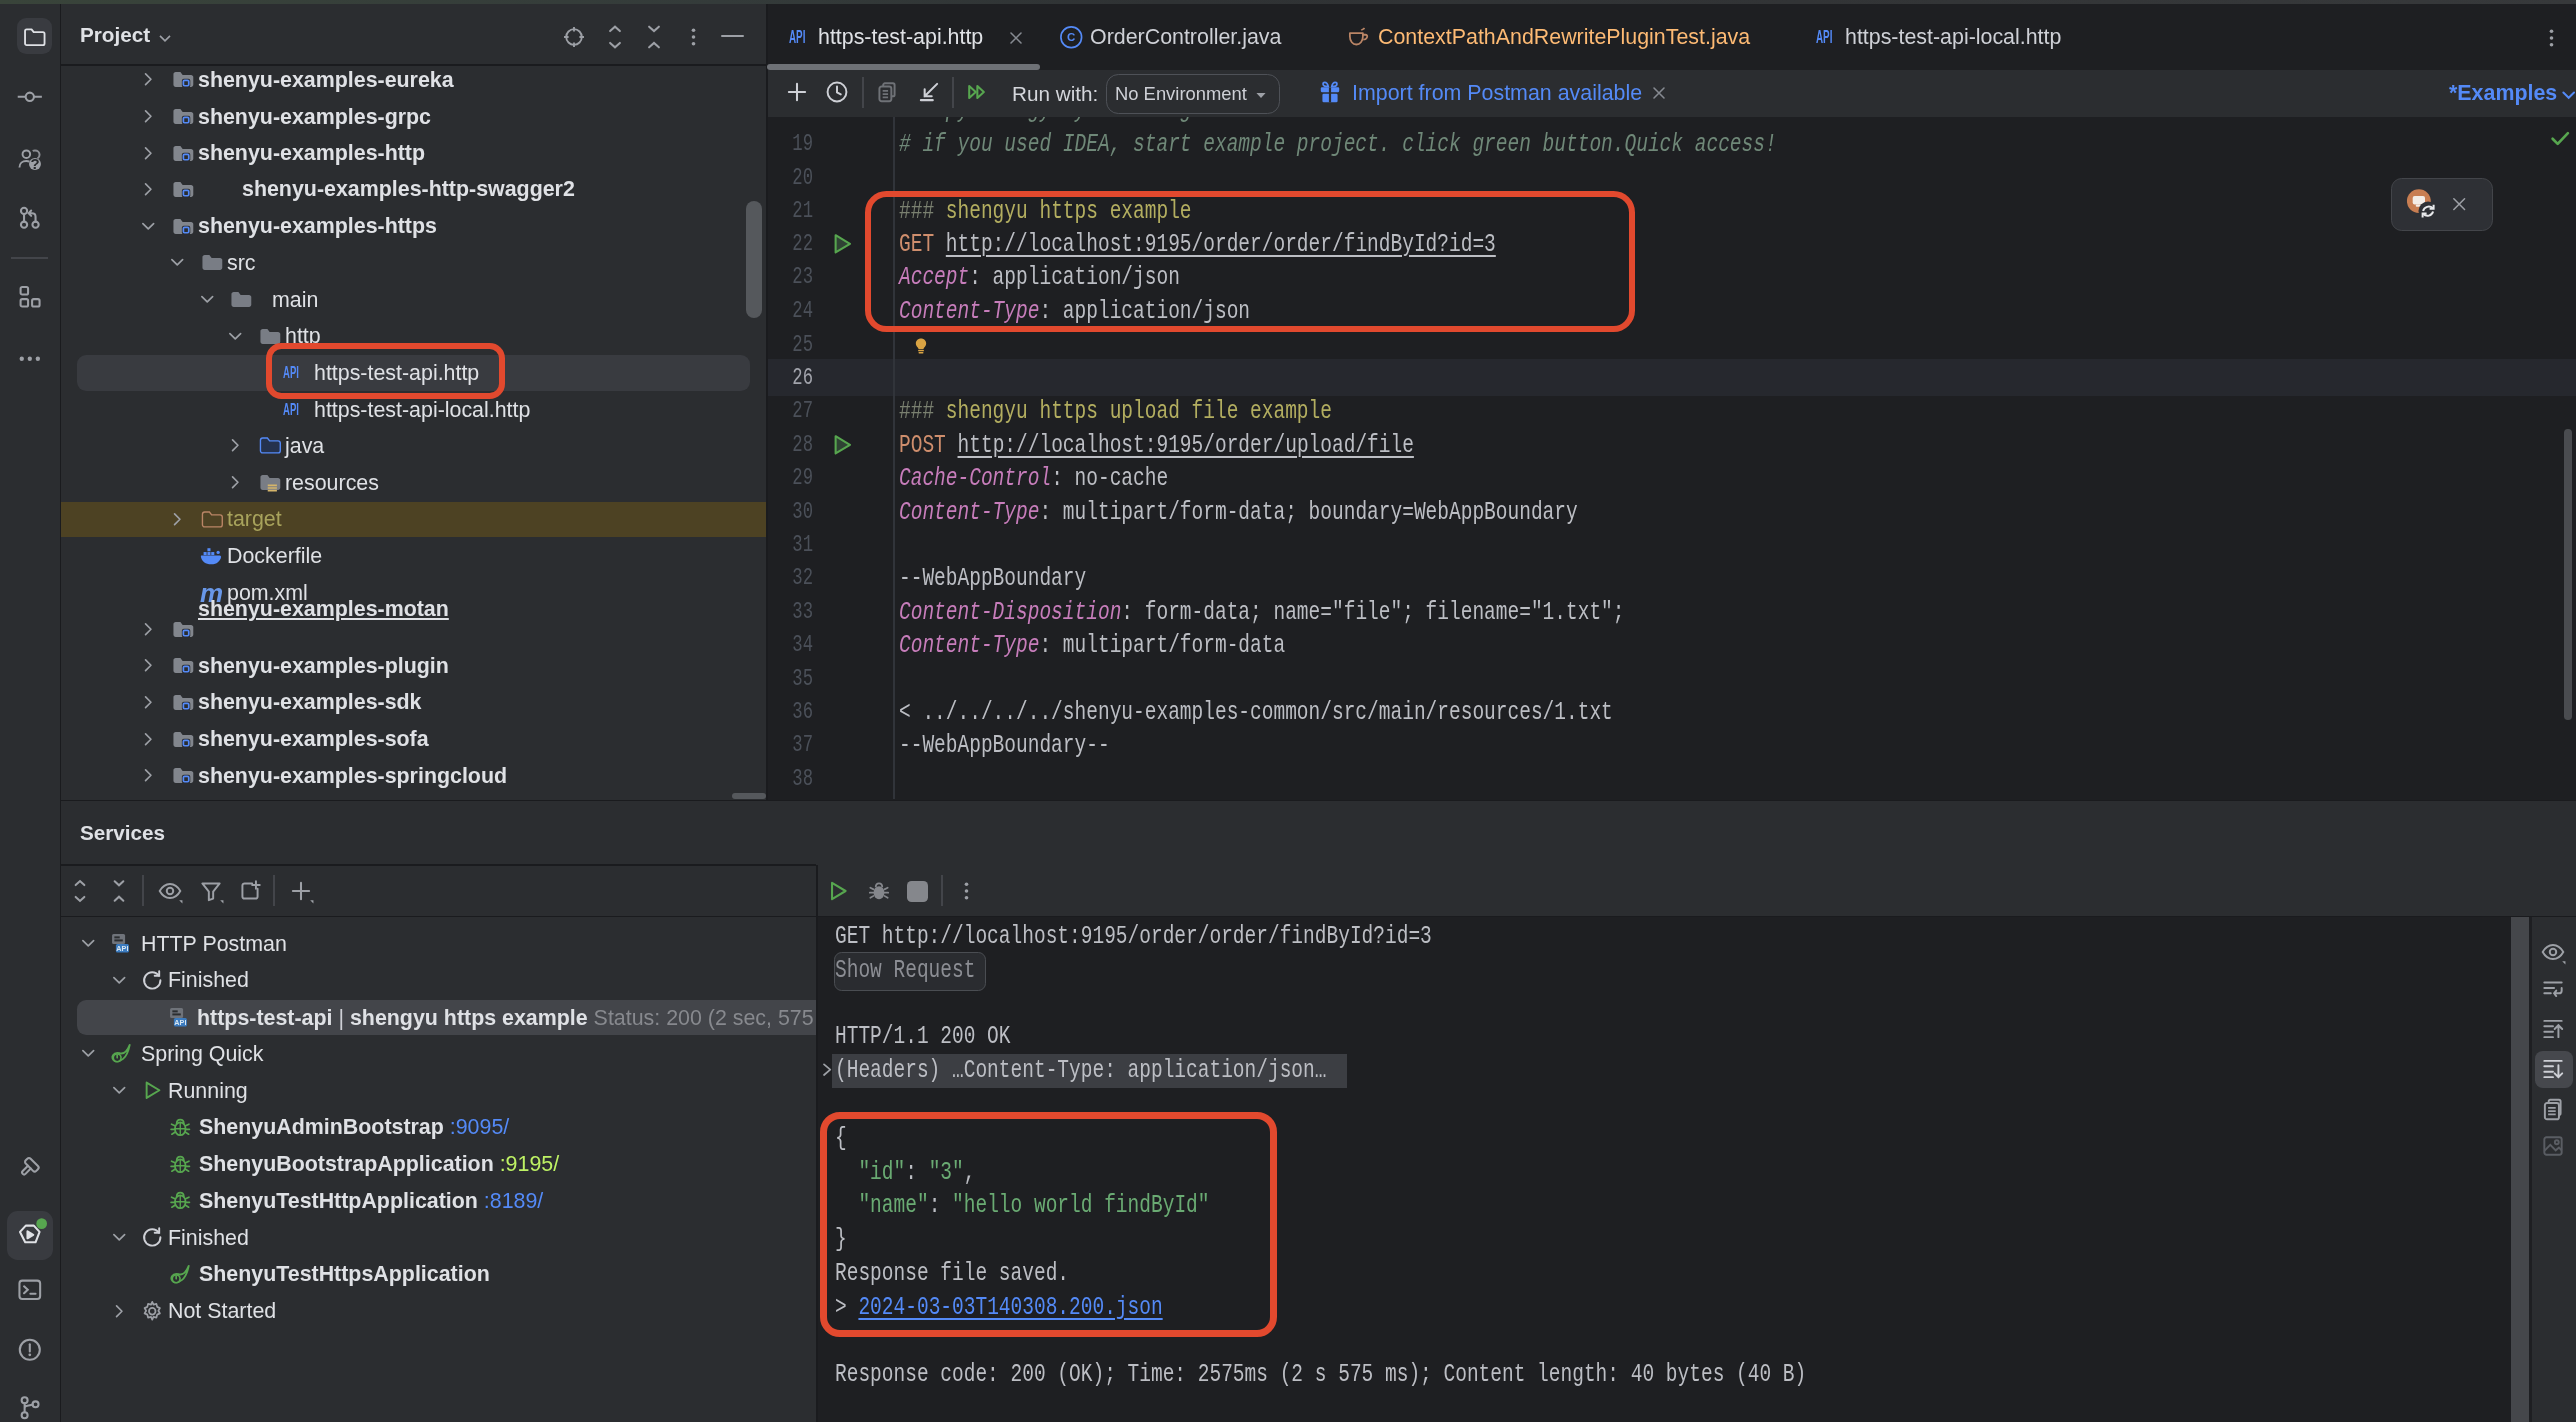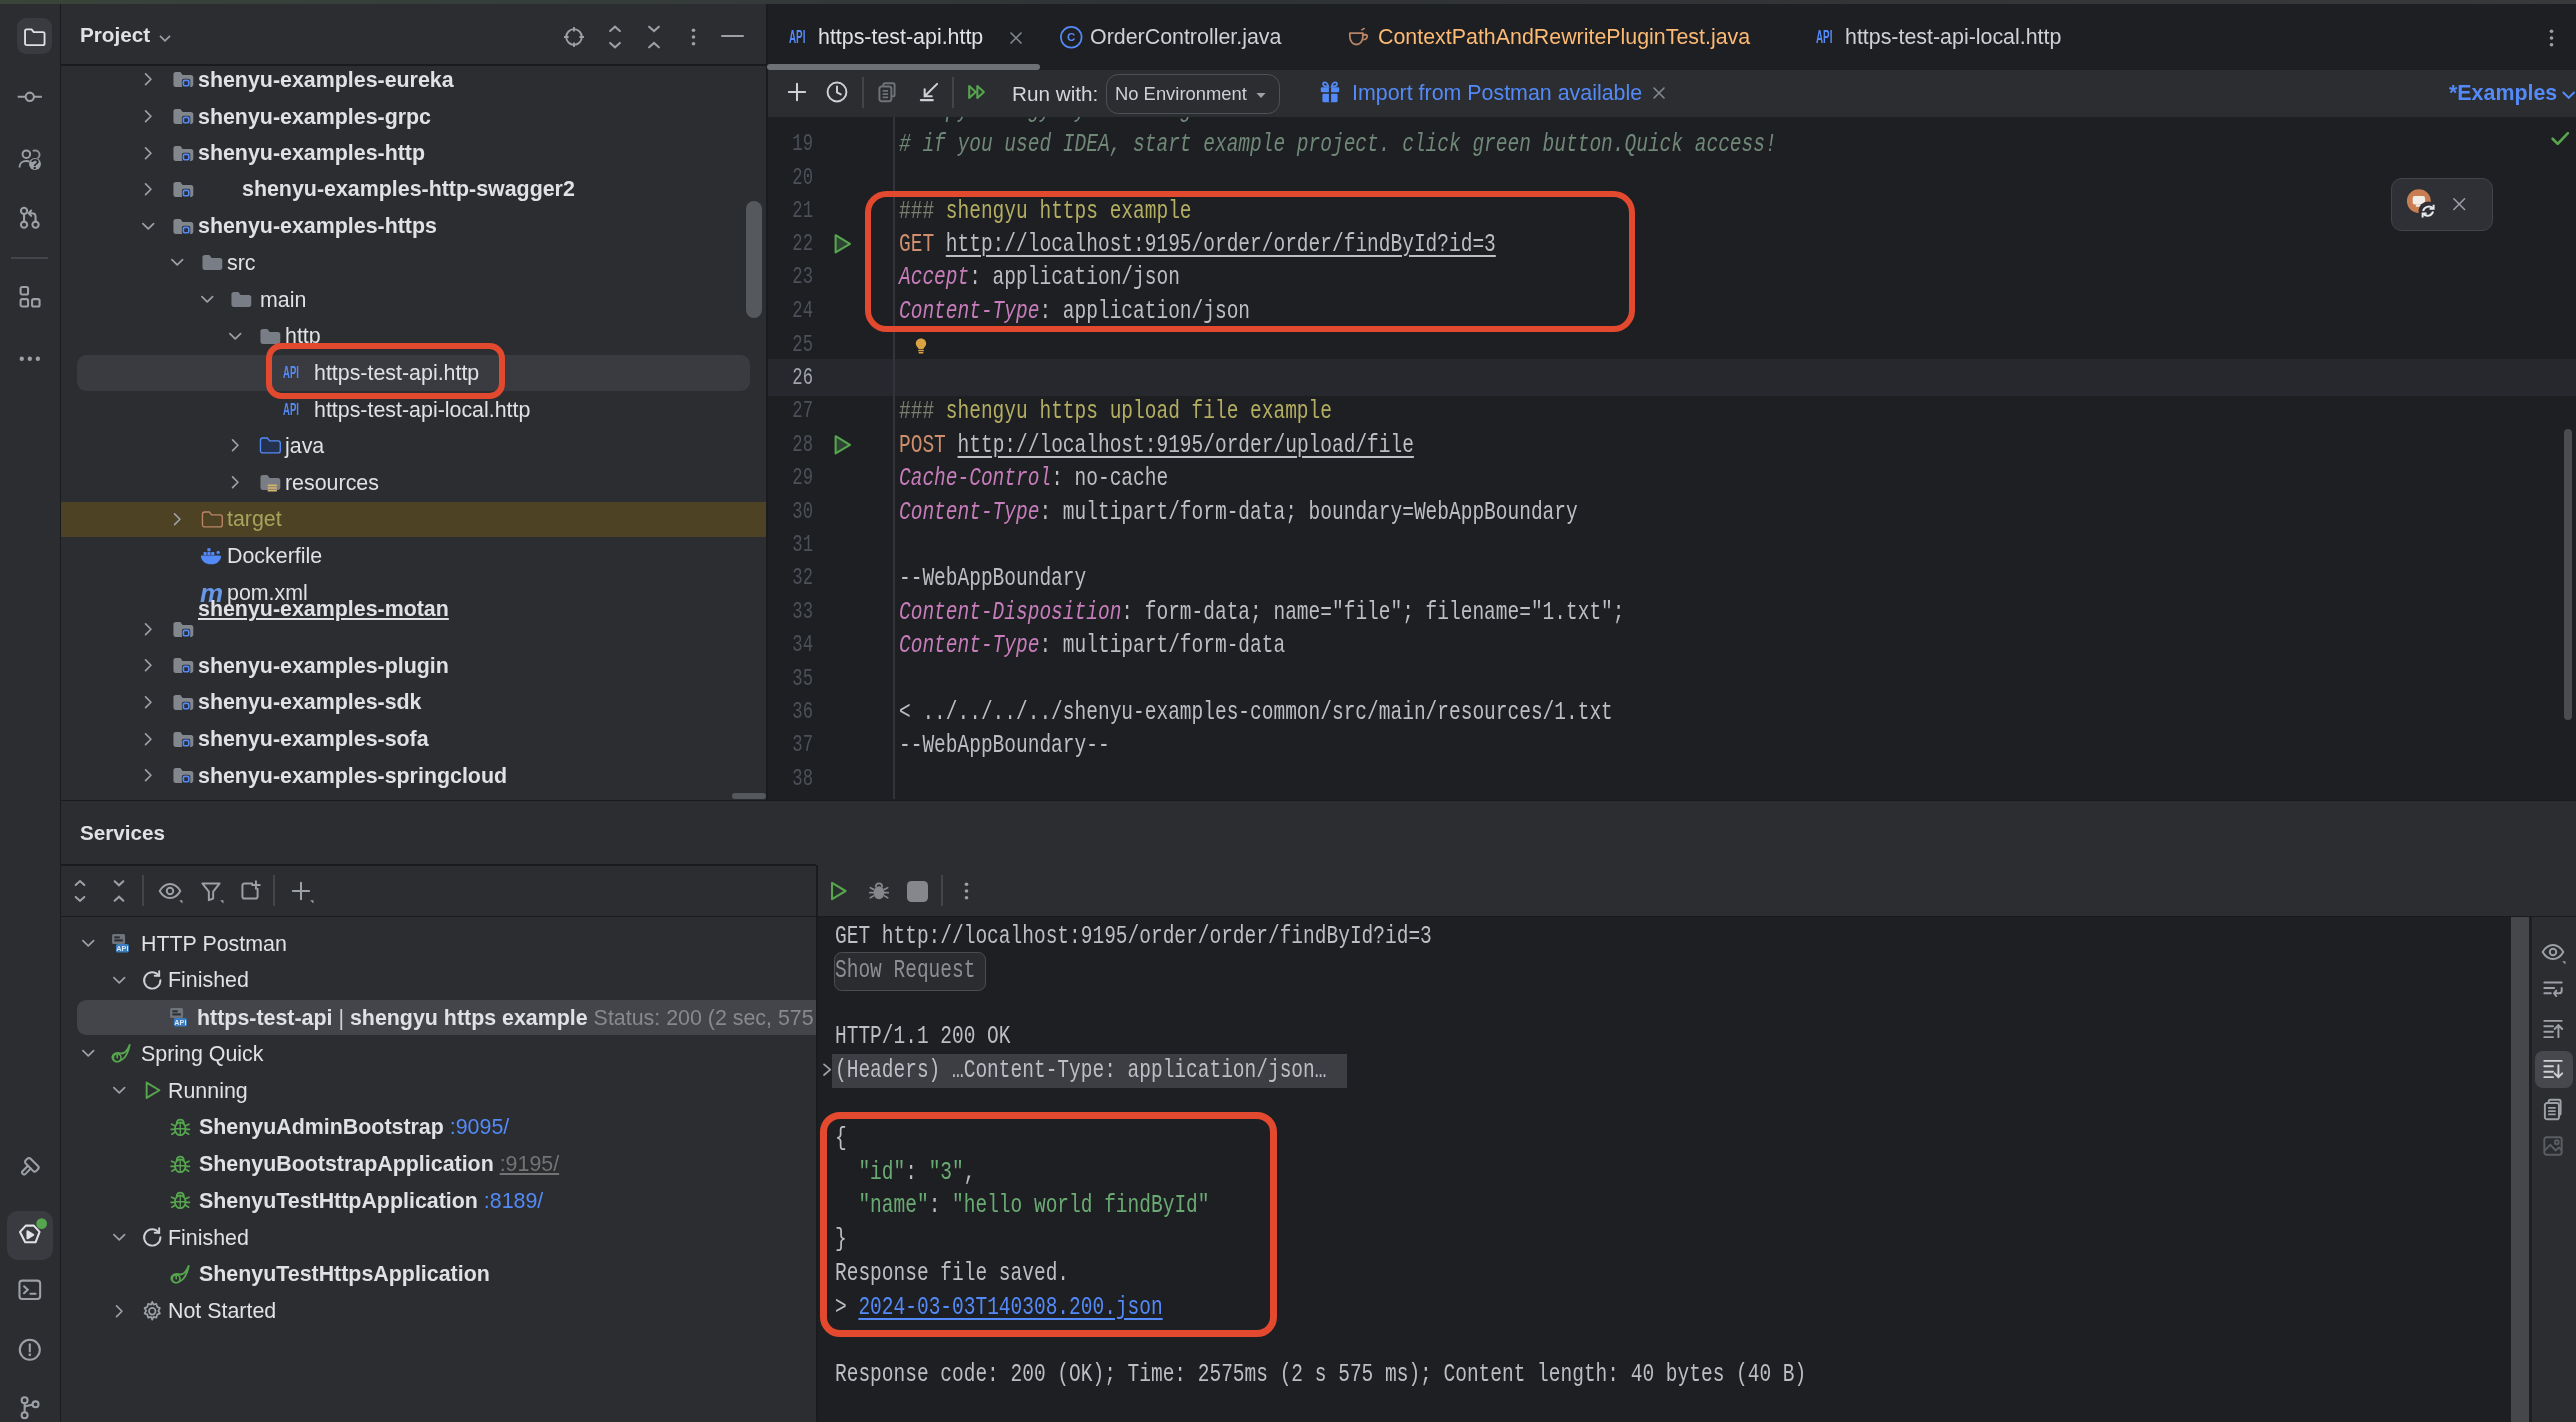--- a/index.html
+++ b/index.html
@@ -175,21 +175,21 @@
 <svg class="r" style="left:199px;top:250px;" width="24.5" height="24.5" viewBox="0 0 32 32">
     <path d="M4.5 9.5 c0-1.6 1.3-2.9 2.9-2.9 h6.2 l2.9 3.7 h11 c1.6 0 2.9 1.3 2.9 2.9 v9.9 c0 1.6-1.3 2.9-2.9 2.9 H7.4 c-1.6 0-2.9-1.3-2.9-2.9 Z" fill="#797D85"></path>
   </svg>
 <div class="ui r" style="left:227px;top:246px;height:34px;line-height:34px;white-space:nowrap;">src</div>
 <svg class="r" style="left:195px;top:287px;" width="24.5" height="24.5" viewBox="0 0 32 32" fill="none" stroke="#9DA0A6" stroke-width="2.2" stroke-linecap="round" stroke-linejoin="round">
     <path d="M9 12.5 l7 7 7-7"></path>
   </svg>
 <svg class="r" style="left:228px;top:287px;" width="24.5" height="24.5" viewBox="0 0 32 32">
     <path d="M4.5 9.5 c0-1.6 1.3-2.9 2.9-2.9 h6.2 l2.9 3.7 h11 c1.6 0 2.9 1.3 2.9 2.9 v9.9 c0 1.6-1.3 2.9-2.9 2.9 H7.4 c-1.6 0-2.9-1.3-2.9-2.9 Z" fill="#797D85"></path>
   </svg>
-<div class="ui r" style="left:260px;top:283px;height:34px;line-height:34px;white-space:nowrap;">main</div>
+<div class="ui r" style="left:272px;top:283px;height:34px;line-height:34px;white-space:nowrap;">main</div>
 <svg class="r" style="left:223px;top:324px;" width="24.5" height="24.5" viewBox="0 0 32 32" fill="none" stroke="#9DA0A6" stroke-width="2.2" stroke-linecap="round" stroke-linejoin="round">
     <path d="M9 12.5 l7 7 7-7"></path>
   </svg>
 <svg class="r" style="left:257px;top:324px;" width="24.5" height="24.5" viewBox="0 0 32 32">
     <path d="M4.5 9.5 c0-1.6 1.3-2.9 2.9-2.9 h6.2 l2.9 3.7 h11 c1.6 0 2.9 1.3 2.9 2.9 v9.9 c0 1.6-1.3 2.9-2.9 2.9 H7.4 c-1.6 0-2.9-1.3-2.9-2.9 Z" fill="#797D85"></path>
   </svg>
 <div class="ui r" style="left:285px;top:319px;height:34px;line-height:34px;white-space:nowrap;">http</div>
 <div class="r" style="left:283px;top:361px;width:46px;height:23px;line-height:23px;font-family:'Liberation Sans';font-weight:bold;font-size:17px;color:#548AF7;transform:scaleX(0.56);transform-origin:0 50%;">API</div>
 <div class="ui r" style="left:314px;top:356px;height:34px;line-height:34px;white-space:nowrap;">https-test-api.http</div>
 <div class="r" style="left:283px;top:398px;width:46px;height:23px;line-height:23px;font-family:'Liberation Sans';font-weight:bold;font-size:17px;color:#548AF7;transform:scaleX(0.56);transform-origin:0 50%;">API</div>
@@ -509,21 +509,21 @@
     <path d="M12 7.5 V19.8 M6.8 13.5 h10.4" stroke-width="1.3"></path>
     <path d="M6.8 10.5 L3.5 9 M6.8 14 H3 M6.8 17 l-3 1.8 M17.2 10.5 L20.5 9 M17.2 14 H21 M17.2 17 l3 1.8"></path>
   </svg>
 <div class="ui b r" style="left:199px;top:1110px;height:34px;line-height:34px;white-space:nowrap;">ShenyuAdminBootstrap <span style="font-weight:normal;color:#548AF7;">:9095/</span></div>
 <svg class="r" style="left:168px;top:1152px;" width="24.5" height="24.5" viewBox="0 0 24 24" fill="none" stroke="#57A64F" stroke-width="1.7" stroke-linecap="round">
     <ellipse cx="12" cy="13.5" rx="5.2" ry="6.3"></ellipse>
     <path d="M8.5 8.5 C8.5 6 10 4.5 12 4.5 s3.5 1.5 3.5 4"></path>
     <path d="M12 7.5 V19.8 M6.8 13.5 h10.4" stroke-width="1.3"></path>
     <path d="M6.8 10.5 L3.5 9 M6.8 14 H3 M6.8 17 l-3 1.8 M17.2 10.5 L20.5 9 M17.2 14 H21 M17.2 17 l3 1.8"></path>
   </svg>
-<div class="ui b r" style="left:199px;top:1147px;height:34px;line-height:34px;white-space:nowrap;">ShenyuBootstrapApplication <span style="font-weight:normal;color:#737373;text-decoration:underline;">:9195/</span></div>
+<div class="ui b r" style="left:199px;top:1147px;height:34px;line-height:34px;white-space:nowrap;">ShenyuBootstrapApplication <span style="font-weight:normal;color:#bef264;">:9195/</span></div>
 <svg class="r" style="left:168px;top:1188px;" width="24.5" height="24.5" viewBox="0 0 24 24" fill="none" stroke="#57A64F" stroke-width="1.7" stroke-linecap="round">
     <ellipse cx="12" cy="13.5" rx="5.2" ry="6.3"></ellipse>
     <path d="M8.5 8.5 C8.5 6 10 4.5 12 4.5 s3.5 1.5 3.5 4"></path>
     <path d="M12 7.5 V19.8 M6.8 13.5 h10.4" stroke-width="1.3"></path>
     <path d="M6.8 10.5 L3.5 9 M6.8 14 H3 M6.8 17 l-3 1.8 M17.2 10.5 L20.5 9 M17.2 14 H21 M17.2 17 l3 1.8"></path>
   </svg>
 <div class="ui b r" style="left:199px;top:1184px;height:34px;line-height:34px;white-space:nowrap;">ShenyuTestHttpApplication <span style="font-weight:normal;color:#548AF7;">:8189/</span></div>
 <svg class="r" style="left:168px;top:1262px;" width="24.5" height="24.5" viewBox="0 0 24 24" fill="none">
     <path d="M20.3 3.8 C19 10.5 17.5 14.5 13.8 17.5 11.2 19.6 7.8 20.6 5.4 19.4 3.3 18.3 2.7 15.9 3.9 14 5.3 11.8 8 11.3 10.4 12 c2.8 .8 6.5 .4 9.9-8.2 Z" stroke="#57A64F" stroke-width="1.8" stroke-linejoin="round"></path>
     <circle cx="8" cy="16.5" r="3.8" fill="#2B2D30" stroke="#57A64F" stroke-width="1.6"></circle>

